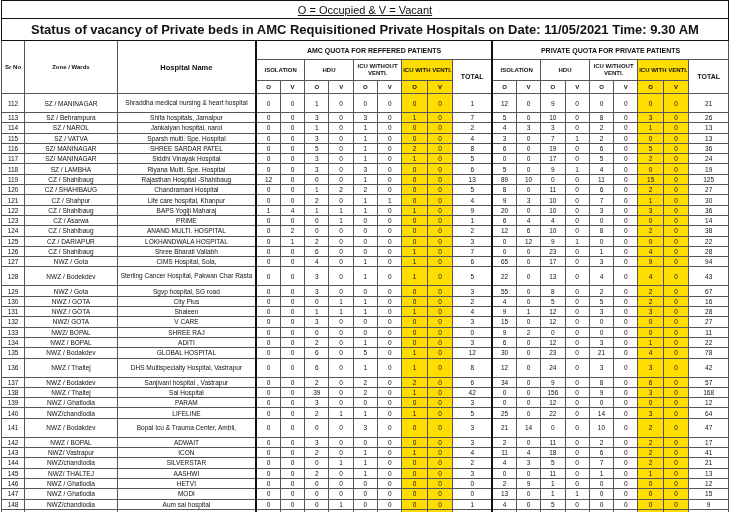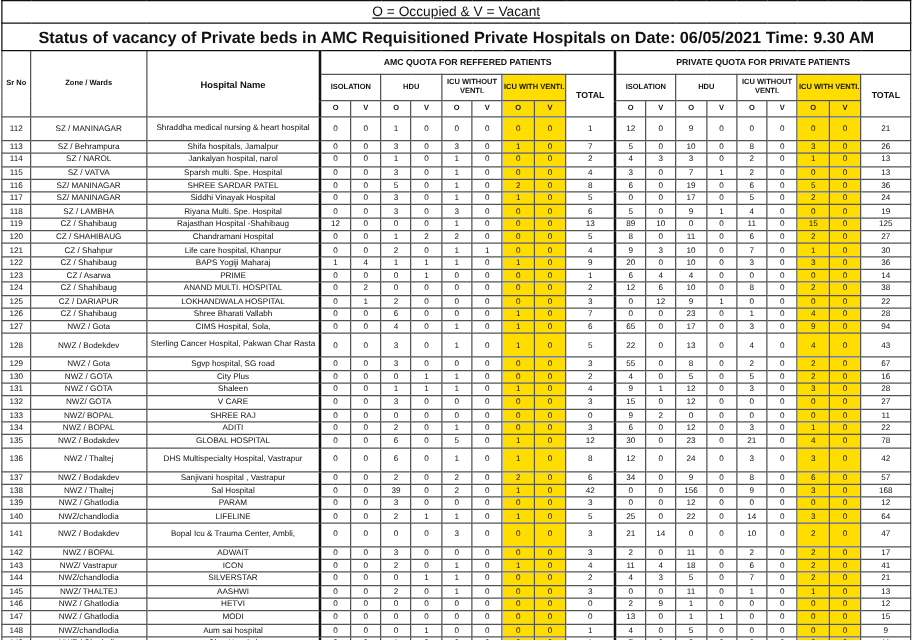--- a/index.html
+++ b/index.html
@@ -46,21 +46,21 @@
       <col style="width:21px">
     <col style="width:22px">
       <col style="width:22px">
     <col style="width:34px">
   </colgroup>
   <thead>
     <tr class="legend-row">
       <td colspan="21">O = Occupied   &amp;   V = Vacant</td>
     </tr>
     <tr class="title-row">
-      <td colspan="21">Status of vacancy of Private beds in AMC Requisitioned Private Hospitals on Date: 06/05/2021  Time: 9.30 AM</td>
+      <td colspan="21">Status of vacancy of Private beds in AMC Requisitioned Private Hospitals on Date: 11/05/2021  Time: 9.30 AM</td>
     </tr>
     <tr class="hdr hdr1">
       <th rowspan="3">Sr No</th>
       <th rowspan="3">Zone / Wards</th>
       <th rowspan="3" class="name-hdr">Hospital Name</th>
       <th colspan="9" class="big-hdr thick-l">AMC QUOTA FOR REFFERED PATIENTS</th>
       <th colspan="9" class="big-hdr thick-l">PRIVATE QUOTA FOR PRIVATE PATIENTS</th>
     </tr>
     <tr class="hdr hdr2">
       <th colspan="2" class="thick-l">ISOLATION</th>

